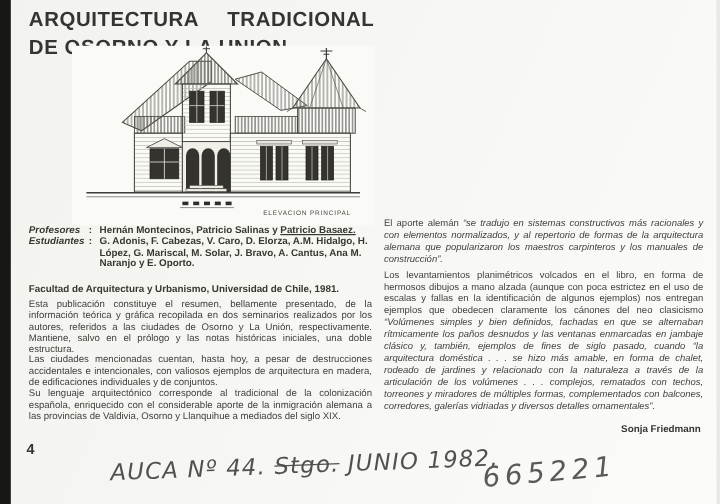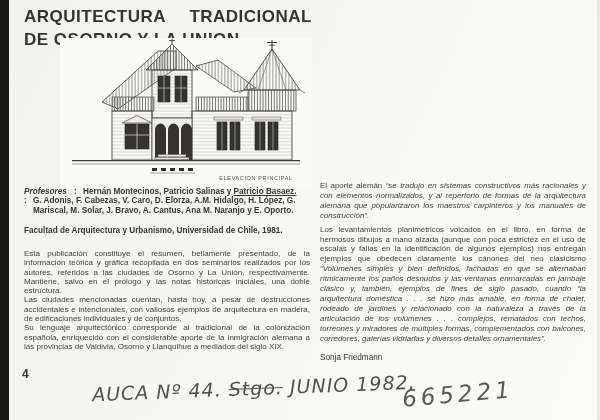--- a/index.html
+++ b/index.html
@@ -37,21 +37,21 @@
     font-size:8px;line-height:9.3px;text-align:justify;color:#403f3b;
   }
   .left-col p{margin:0;}
 
   .right-col{
     position:absolute;left:320px;top:181px;width:266px;
     font-size:7.9px;line-height:9.9px;text-align:justify;color:#403f3b;
   }
   .right-col p{margin:0 0 4px 0;}
   .it{font-style:italic;}
-  .signature{margin-top:9px;text-align:left;font-weight:normal;font-size:8.2px;color:#353430;padding-right:2px;}
+  .signature{margin-top:9px;text-align:right;font-weight:bold;font-size:8.2px;color:#353430;padding-right:2px;}
 
   .page-number{position:absolute;left:22px;top:367px;font-size:12px;font-weight:bold;color:#353430;}
 
   .hand-note{
     position:absolute;left:92px;top:377px;white-space:nowrap;
     font-family:"DejaVu Sans",sans-serif;font-style:italic;
     font-size:19px;letter-spacing:1px;color:#51504c;
     transform:rotate(-2.2deg);
   }
   .struck{text-decoration:line-through;}
@@ -159,20 +159,21 @@
     </svg>
   </figure>
 
   <div class="credits">
     <div class="credit-row">
       <span class="credit-label">Profesores</span>
       <span class="credit-colon">:</span>
       <span class="credit-text"><span>Hernán Montecinos, Patricio Salinas y </span><span class="u">Patricio Basaez.</span></span>
     </div>
     <div class="credit-row">
+      <span class="credit-label">Estudiantes</span>
       <span class="credit-colon">:</span>
       <span class="credit-text">G. Adonis, F. Cabezas, V. Caro, D. Elorza, A.M. Hidalgo, H. López, G. Mariscal, M. Solar, J. Bravo, A. Cantus, Ana M. Naranjo y E. Oporto.</span>
     </div>
     <div class="faculty-line">Facultad de Arquitectura y Urbanismo, Universidad de Chile, 1981.</div>
   </div>
 
   <div class="left-col">
     <p>Esta publicación constituye el resumen, bellamente presentado, de la información teórica y gráfica recopilada en dos seminarios realizados por los autores, referidos a las ciudades de Osorno y La Unión, respectivamente. Mantiene, salvo en el prólogo y las notas históricas iniciales, una doble estructura.</p>
     <p>Las ciudades mencionadas cuentan, hasta hoy, a pesar de destrucciones accidentales e intencionales, con valiosos ejemplos de arquitectura en madera, de edificaciones individuales y de conjuntos.</p>
     <p>Su lenguaje arquitectónico corresponde al tradicional de la colonización española, enriquecido con el considerable aporte de la inmigración alemana a las provincias de Valdivia, Osorno y Llanquihue a mediados del siglo XIX.</p>

